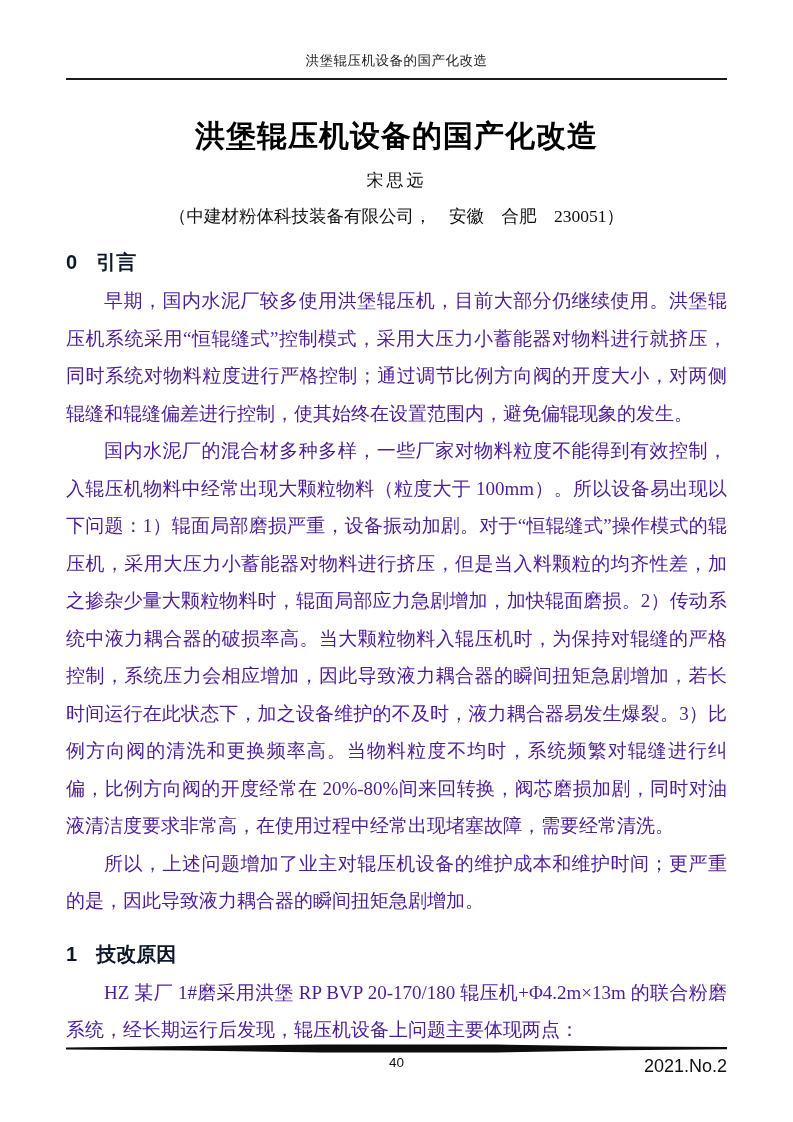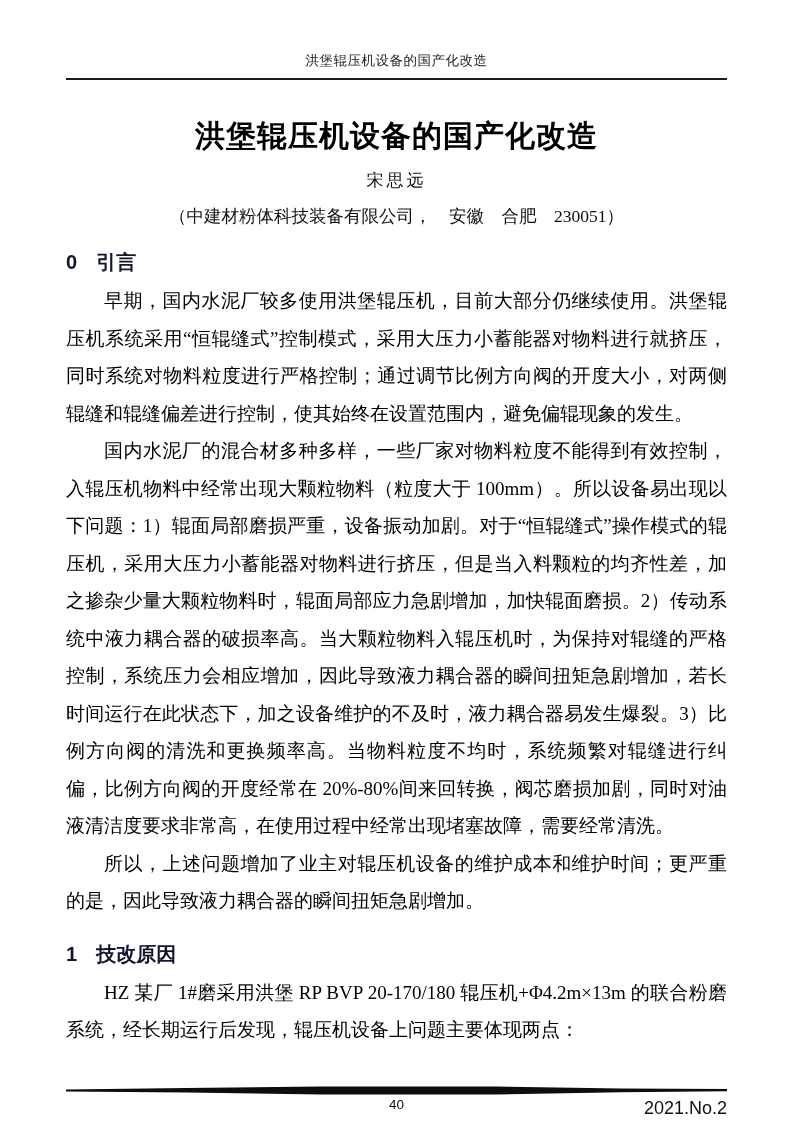--- a/index.html
+++ b/index.html
@@ -62,28 +62,28 @@
     color: #0f172a;
   }
   .sec-heading .sec-num { margin-right: 0.95em; }
 
   .body-par {
     margin: 0;
     font-size: 19px;
     line-height: 37.5px;
     text-align: justify;
     text-indent: 2em;
-    color: #000000;
+    color: #4c1d95;
   }
 
   .page-footer {
     position: absolute;
     left: 66px;
     width: 661px;
-    top: 1086px;
+    top: 1044px;
   }
   .footer-line-svg { display: block; width: 661px; height: 9px; }
   .footer-row {
     position: relative;
     height: 20px;
     margin-top: 2px;
     font-family: "Liberation Sans", "DejaVu Sans", sans-serif;
     font-size: 13.5px;
     color: #111;
   }

